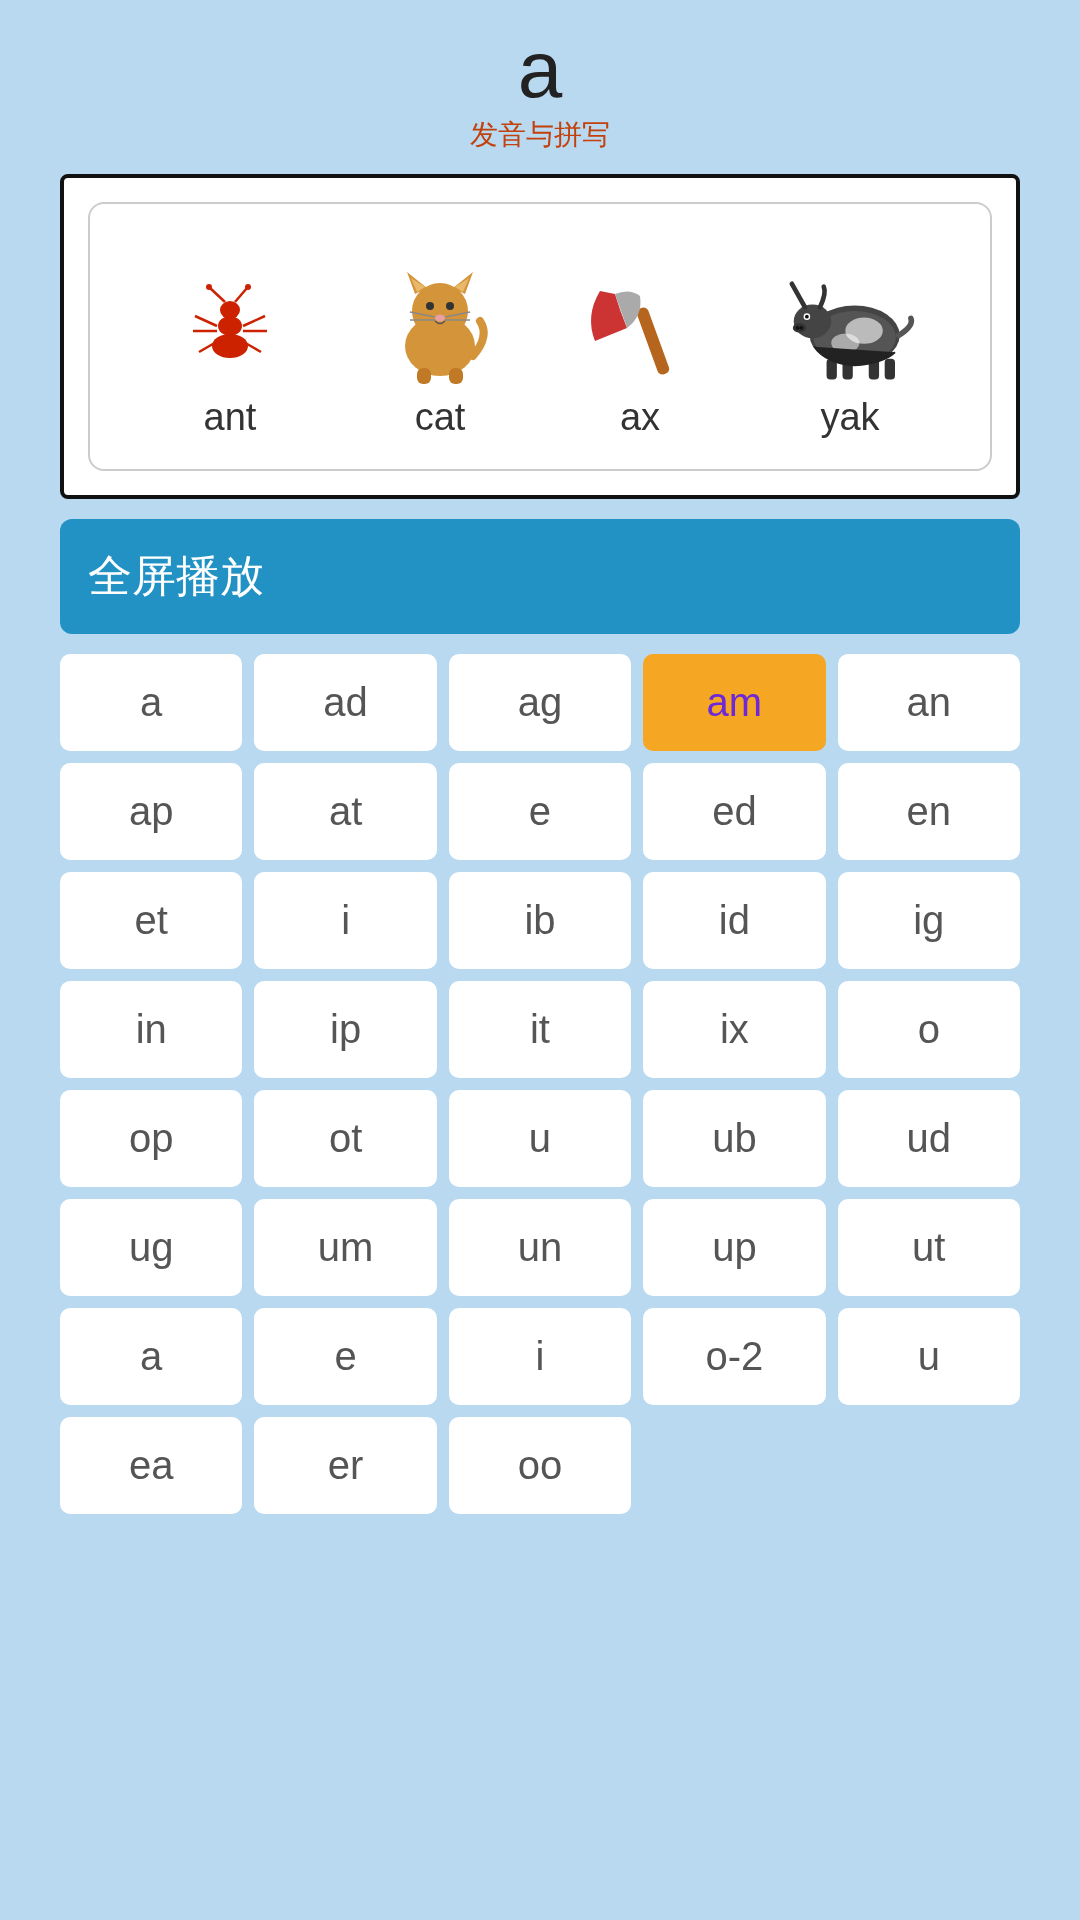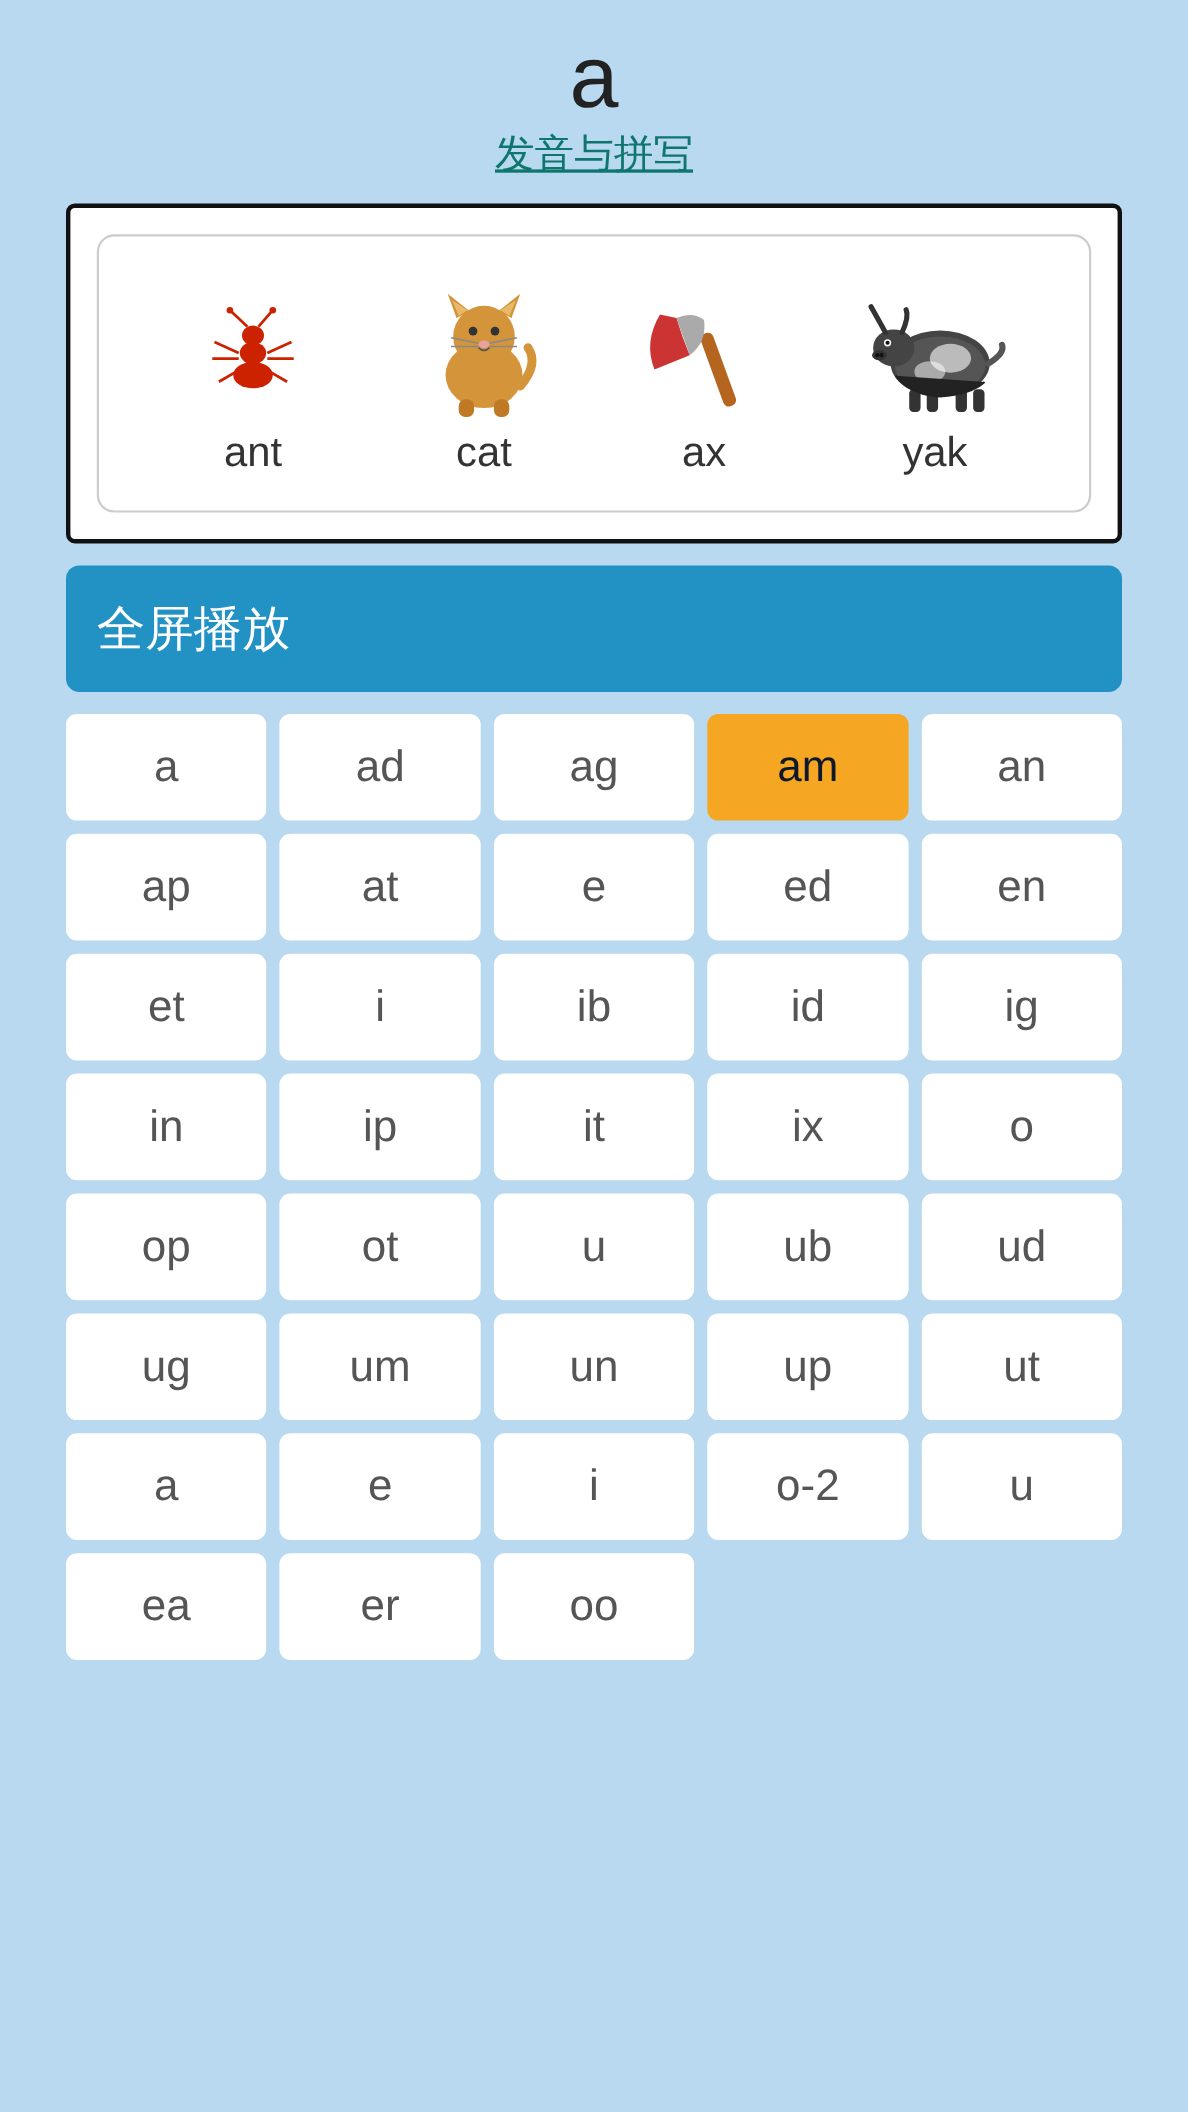--- a/index.html
+++ b/index.html
@@ -22,39 +22,38 @@
     }
 
     #header .main-letter {
       font-size: 80px;
       font-weight: 400;
       color: #222;
       line-height: 1;
     }
 
     #header .subtitle {
-      font-size: 36px;
-      color: #0f766e;
+      font-size: 28px;
+      color: #c2410c;
       margin-top: 6px;
-      text-decoration: underline;
     }
 
     #card-container {
       width: 960px;
       background: white;
       border: 4px solid #111;
       border-radius: 8px;
       padding: 24px;
       margin: 10px auto;
     }
 
     #image-card {
       border: 2px solid #ccc;
       border-radius: 16px;
-      padding: 16px 30px 30px;
+      padding: 32px 30px 30px;
       display: flex;
       flex-direction: column;
       align-items: center;
     }
 
     .animals-row {
       display: flex;
       justify-content: space-around;
       align-items: flex-end;
       width: 100%;
@@ -106,21 +105,21 @@
       text-align: center;
       font-size: 40px;
       color: #555;
       padding: 26px 10px;
       cursor: pointer;
       border: none;
     }
 
     .grid-item.active {
       background: #f5a623;
-      color: #0f172a;
+      color: #6d28d9;
     }
 
     
     .ant-img { width: 150px; height: 110px; }
     .cat-img { width: 130px; height: 130px; }
     .ax-img  { width: 130px; height: 110px; }
     .yak-img { width: 150px; height: 120px; }
   </style>
 </head>
 <body>

